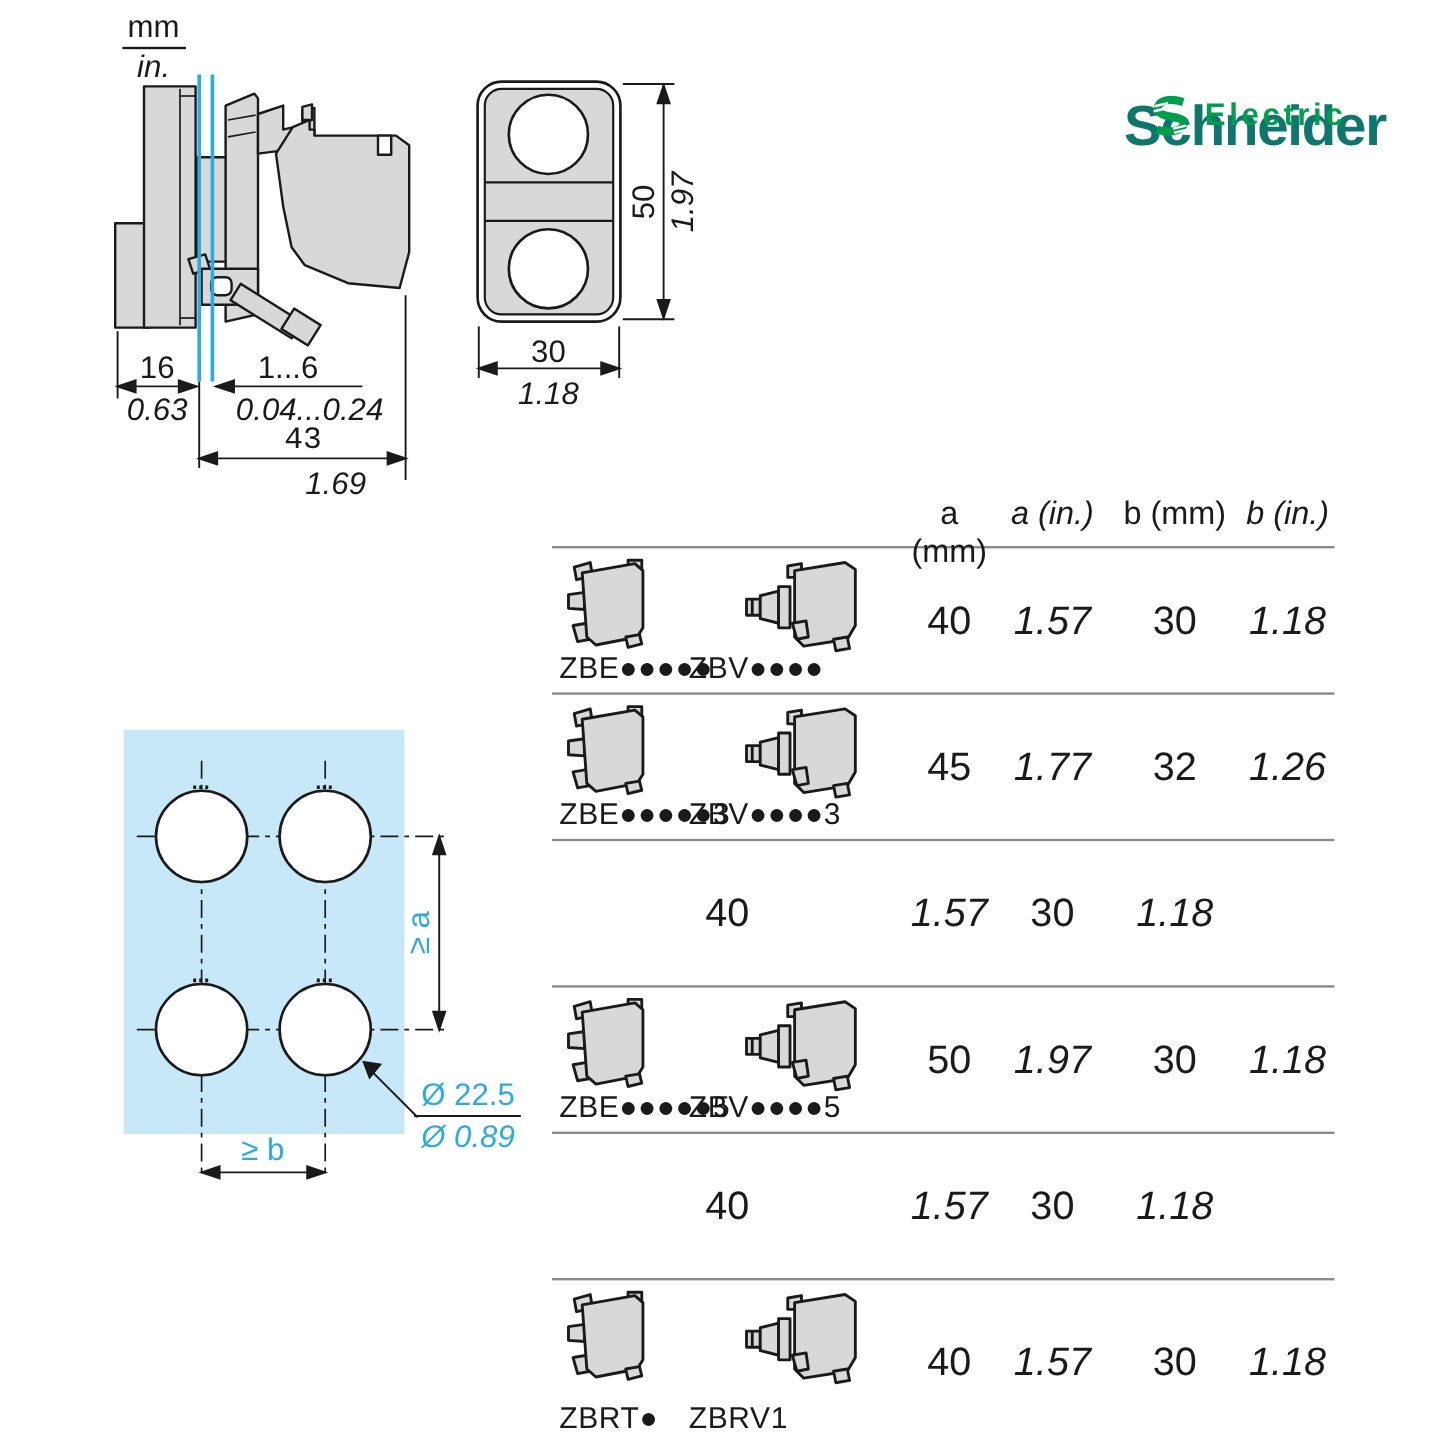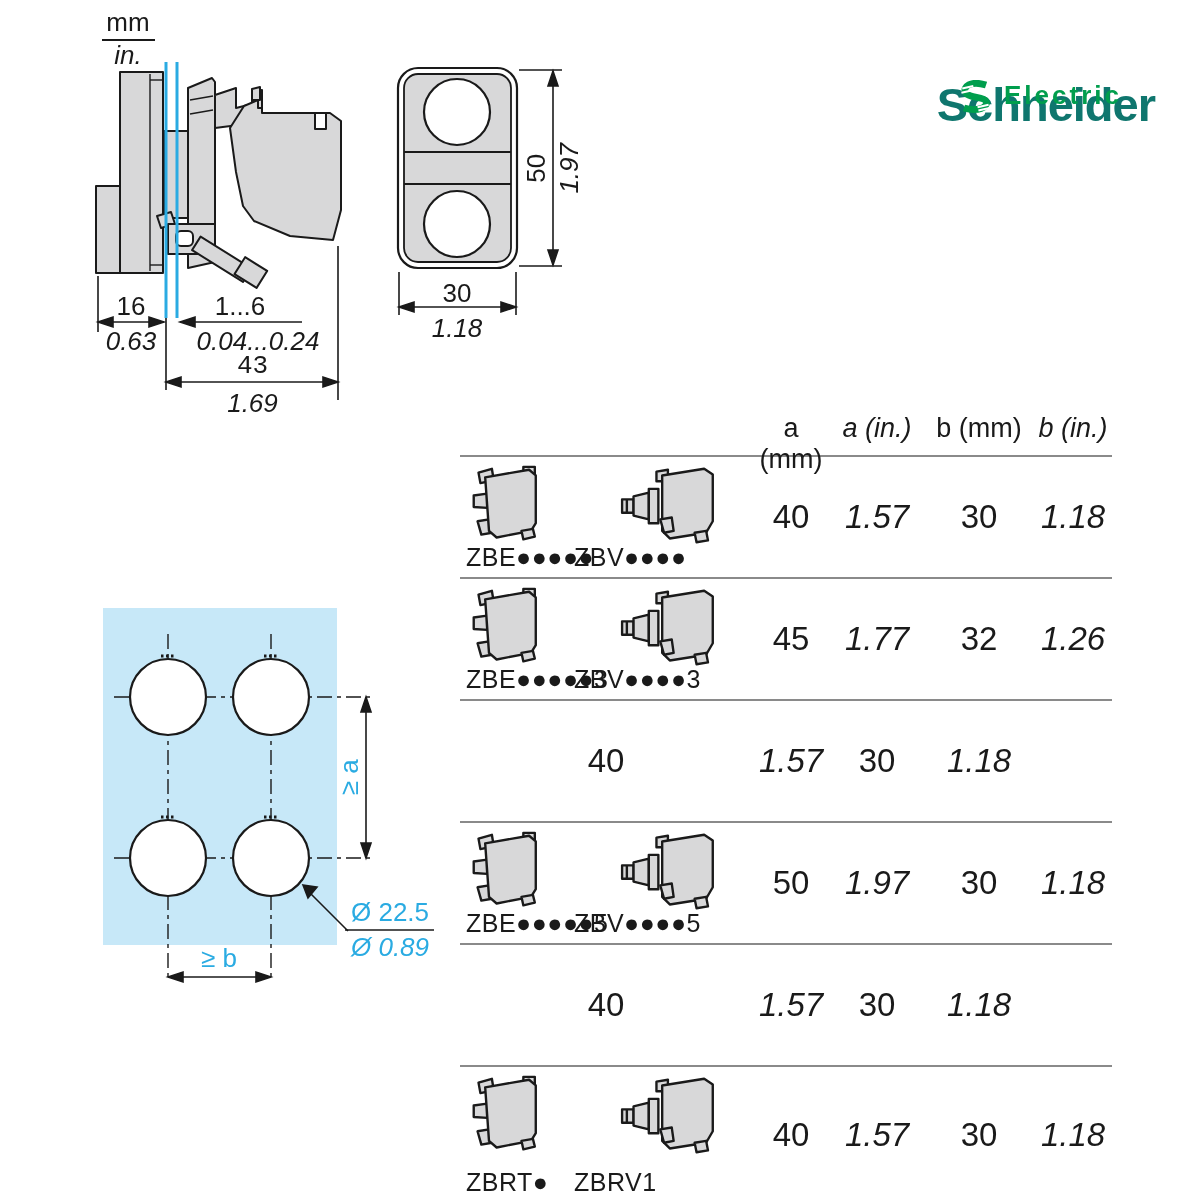--- a/index.html
+++ b/index.html
@@ -118,21 +118,21 @@
       <polygon points="166,382 181,377 181,387"></polygon>
       <polygon points="338,382 323,377 323,387"></polygon>
     </g>
   </svg>
 
   <div class="abs dimtxt" style="left:96px;top:292px;width:70px;">16</div>
   <div class="abs dimtxt it" style="left:88px;top:327px;width:86px;">0.63</div>
   <div class="abs dimtxt" style="left:185px;top:292px;width:110px;">1...6</div>
   <div class="abs dimtxt it" style="left:183px;top:327px;width:150px;">0.04...0.24</div>
   <div class="abs dimtxt" style="left:200px;top:352px;width:105px;font-family:Liberation Mono, monospace;">43</div>
-  <div class="abs dimtxt it" style="left:200px;top:389px;width:105px;">1.69</div>
+  <div class="abs dimtxt it" style="left:200px;top:389px;width:105px;text-align:right;">1.69</div>
 
   <svg class="abs" style="left:385px;top:55px;" width="210" height="295" viewBox="385 55 210 295">
     <rect x="398" y="68" width="119" height="200" rx="20" fill="#ffffff" stroke="#1a1a1a" stroke-width="2.2"></rect>
     <rect x="404" y="74" width="107" height="188" rx="14" fill="#d8d8d9" stroke="#1a1a1a" stroke-width="1.8"></rect>
     <line x1="404" y1="152" x2="511" y2="152" stroke="#1a1a1a" stroke-width="1.8"></line>
     <line x1="404" y1="184" x2="511" y2="184" stroke="#1a1a1a" stroke-width="1.8"></line>
     <circle cx="457" cy="112" r="33" fill="#ffffff" stroke="#1a1a1a" stroke-width="2.2"></circle>
     <circle cx="457" cy="224" r="33" fill="#ffffff" stroke="#1a1a1a" stroke-width="2.2"></circle>
     <g stroke="#1a1a1a" stroke-width="1.6" fill="#1a1a1a">
       <line x1="519" y1="70" x2="562" y2="70" fill="none"></line>

